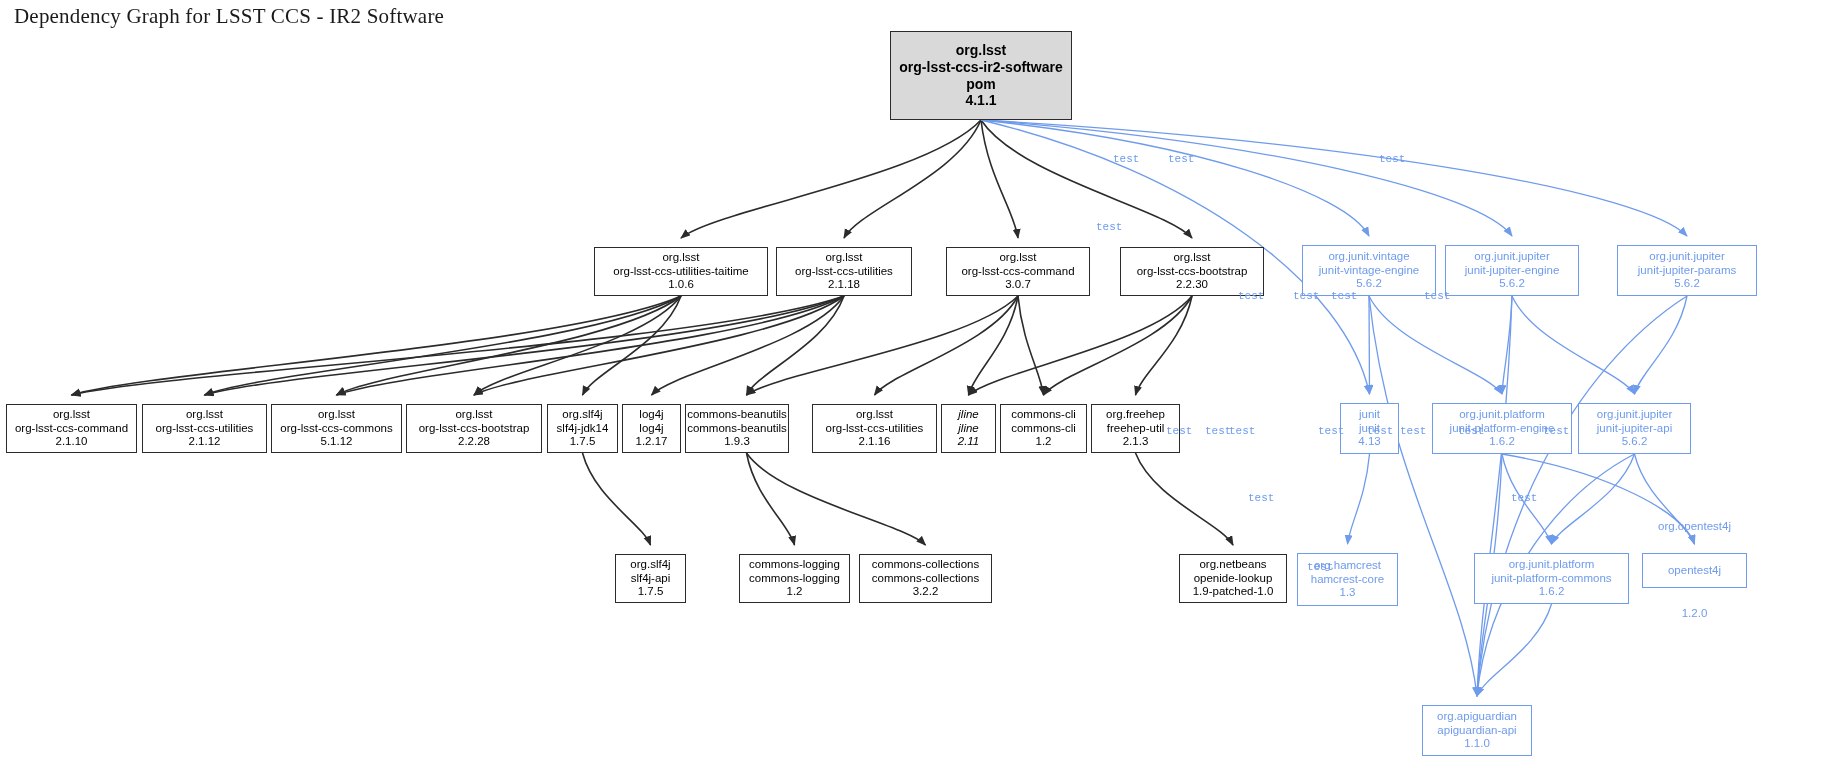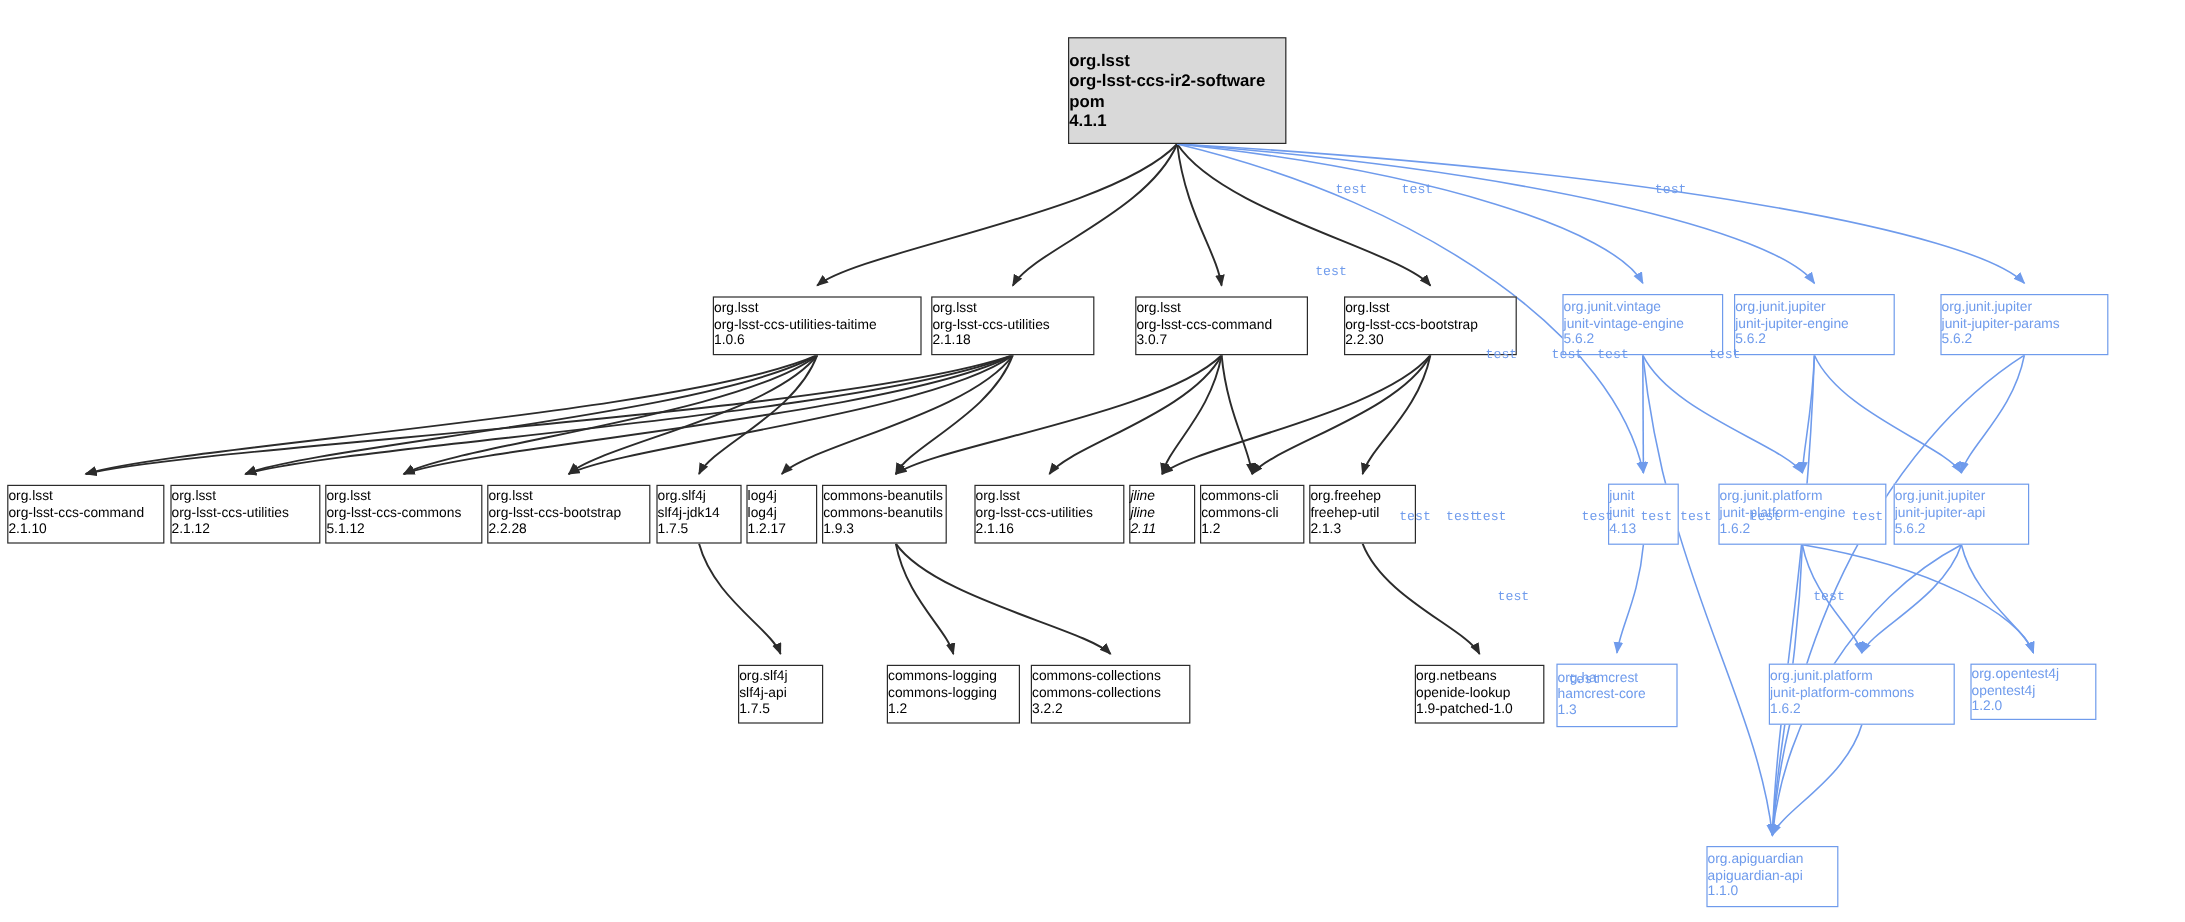--- a/index.html
+++ b/index.html
@@ -33,21 +33,21 @@
     left: 0;
     top: 0;
     width: 1821px;
     height: 768px;
   }
   .node-box {
     position: absolute;
     box-sizing: border-box;
     display: flex;
     flex-direction: column;
-    align-items: flex-start;
+    align-items: center;
     justify-content: center;
     text-align: center;
     line-height: 1.18;
     white-space: nowrap;
   }
   .node-box .ln { display: block; }
   .node-compile {
     border: 1.6px solid #2b2b2b;
     background: #ffffff;
     color: #000000;
@@ -73,20 +73,21 @@
     white-space: nowrap;
     font-family: Liberation Mono, monospace;
     text-align: center;
   }
 </style>
 </head>
 <body>
 
 <div id="graph-root">
 
+  <div id="page-title">Dependency Graph for LSST CCS - IR2 Software</div>
 
   <svg id="graph-canvas" viewBox="0 0 1821 768" xmlns="http://www.w3.org/2000/svg">
     <defs>
       <marker id="arrow-black" markerWidth="11" markerHeight="11" refX="9" refY="4" orient="auto" markerUnits="userSpaceOnUse">
         <path d="M0,0 L10,4 L0,8 Z" fill="#2b2b2b"></path>
       </marker>
       <marker id="arrow-blue" markerWidth="11" markerHeight="11" refX="9" refY="4" orient="auto" markerUnits="userSpaceOnUse">
         <path d="M0,0 L10,4 L0,8 Z" fill="#6f9bec"></path>
       </marker>
     </defs>
@@ -275,21 +276,21 @@
       <div class="node-box node-test" style="left: 1297px; top: 553px; width: 101px; height: 53px;">
         <span class="ln">org.hamcrest</span>
         <span class="ln">hamcrest-core</span>
         <span class="ln">1.3</span>
       </div>
       <div class="node-box node-test" style="left: 1474px; top: 553px; width: 155px; height: 51px;">
         <span class="ln">org.junit.platform</span>
         <span class="ln">junit-platform-commons</span>
         <span class="ln">1.6.2</span>
       </div>
-      <div class="node-box node-test" style="left: 1642px; top: 553px; width: 105px; height: 47px;">
+      <div class="node-box node-test" style="left: 1642px; top: 553px; width: 105px; height: 35px; gap: 30px;">
         <span class="ln">org.opentest4j</span>
         <span class="ln">opentest4j</span>
         <span class="ln">1.2.0</span>
       </div>
       <div class="node-box node-test" style="left: 1422px; top: 705px; width: 110px; height: 51px;">
         <span class="ln">org.apiguardian</span>
         <span class="ln">apiguardian-api</span>
         <span class="ln">1.1.0</span>
       </div>
     </div>

